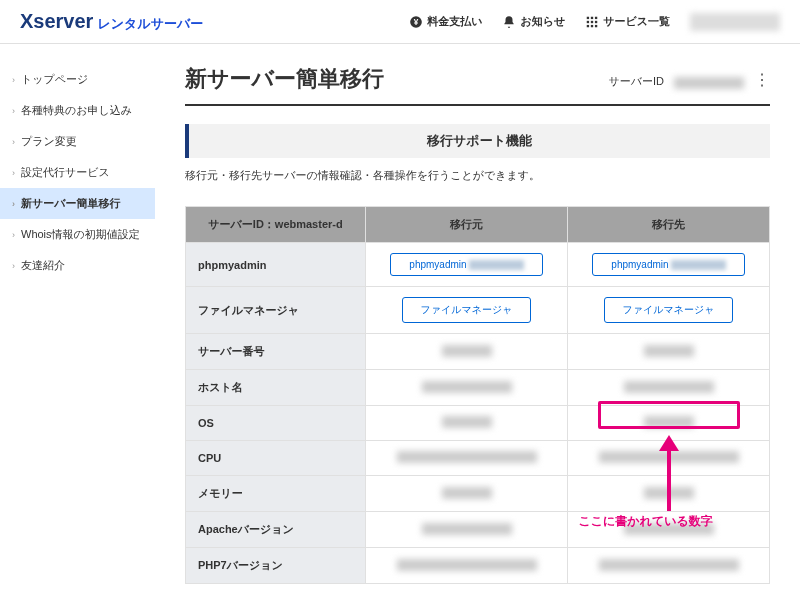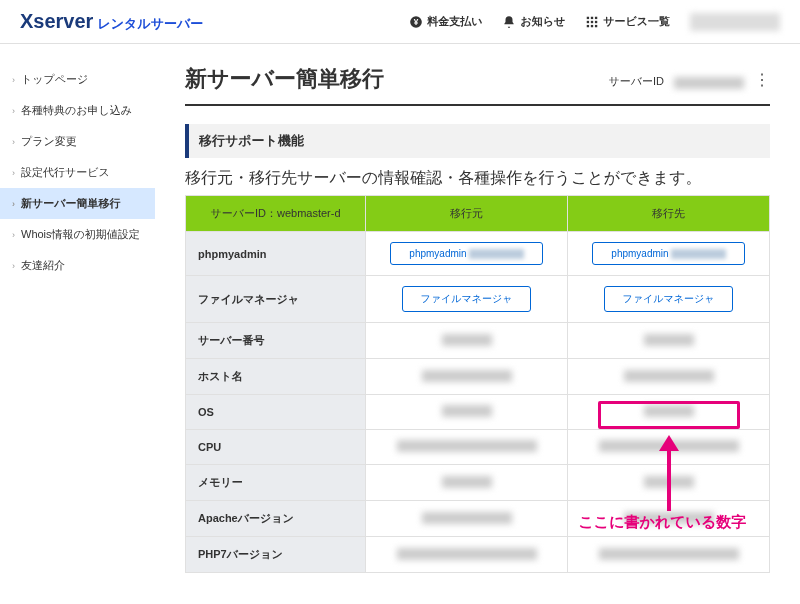--- a/index.html
+++ b/index.html
@@ -16,36 +16,36 @@
 .sidebar { width: 155px; padding: 20px 0; }
 .sidebar-item { display: flex; align-items: center; padding: 8px 12px; font-size: 11px; cursor: pointer; color: #333; }
 .sidebar-item.active { background: #d6e8ff; font-weight: bold; }
 .sidebar-item .chev { color: #999; margin-right: 6px; font-size: 9px; }
 .main { flex: 1; padding: 20px 30px; position: relative; }
 .page-head { display: flex; align-items: center; justify-content: space-between; border-bottom: 2px solid #333; padding-bottom: 10px; margin-bottom: 18px; }
 .page-title { font-size: 22px; font-weight: bold; }
 .page-meta { display: flex; align-items: flex-end; gap: 10px; font-size: 11px; }
 .page-meta .blur { display: inline-block; width: 70px; height: 12px; background: #ccc; filter: blur(3px); vertical-align: middle; }
 .dots { font-size: 16px; cursor: pointer; color: #555; }
-.section-title { border-left: 4px solid #1a3a7a; background: #f2f2f2; padding: 8px 10px; font-size: 13px; font-weight: bold; margin-bottom: 10px; }
-.desc { font-size: 16px; margin-bottom: 6px; }
+.section-title { border-left: 4px solid #1a3a7a; background: #f2f2f2; padding: 8px 10px; font-size: 13px; font-weight: bold; margin-bottom: 10px; text-align: center; }
+.desc { font-size: 11px; margin-bottom: 23px; }
 table { width: 100%; border-collapse: collapse; font-size: 11px; }
 th, td { border: 1px solid #e0e0e0; padding: 10px 12px; text-align: center; }
-thead th { background: #84cc16; font-weight: normal; }
+thead th { background: #a3a3a3; font-weight: bold; }
 tbody th { background: #eaecef; text-align: left; font-weight: bold; width: 180px; }
 .btn { display: inline-block; border: 1px solid #0066d6; color: #0066d6; padding: 5px 18px; border-radius: 3px; font-size: 10px; cursor: pointer; white-space: nowrap; }
 .blurval { display: inline-block; width: 90px; height: 12px; background: #ccc; filter: blur(3px); }
 .blurval.w { width: 140px; }
 .blurval.s { width: 50px; }
 .ip-underline { border-bottom: 3px solid #e6007a; padding-bottom: 1px; }
 .highlight-box { position: absolute; border: 3px solid #e6007a; border-radius: 2px; pointer-events: none; }
 .arrow { position: absolute; color: #e6007a; pointer-events: none; }
 .arrow-line { width: 4px; height: 60px; background: #e6007a; margin: 0 auto; }
 .arrow-head { width: 0; height: 0; border-left: 10px solid transparent; border-right: 10px solid transparent; border-bottom: 16px solid #e6007a; }
-.annotation { position: absolute; color: #e6007a; font-size: 15px; font-weight: bold; pointer-events: none; }
+.annotation { position: absolute; color: #e6007a; font-size: 12px; font-weight: bold; pointer-events: none; }
 .btn-blur { display:inline-block; width:55px; height:10px; background:#bcd; filter:blur(2px); vertical-align:middle; margin-left:2px;}
 </style>
 </head>
 <body>
 
 <div class="header">
   <div class="logo">
     <span class="logo-x">Xserver</span>
     <span class="logo-sub">レンタルサーバー</span>
   </div>

